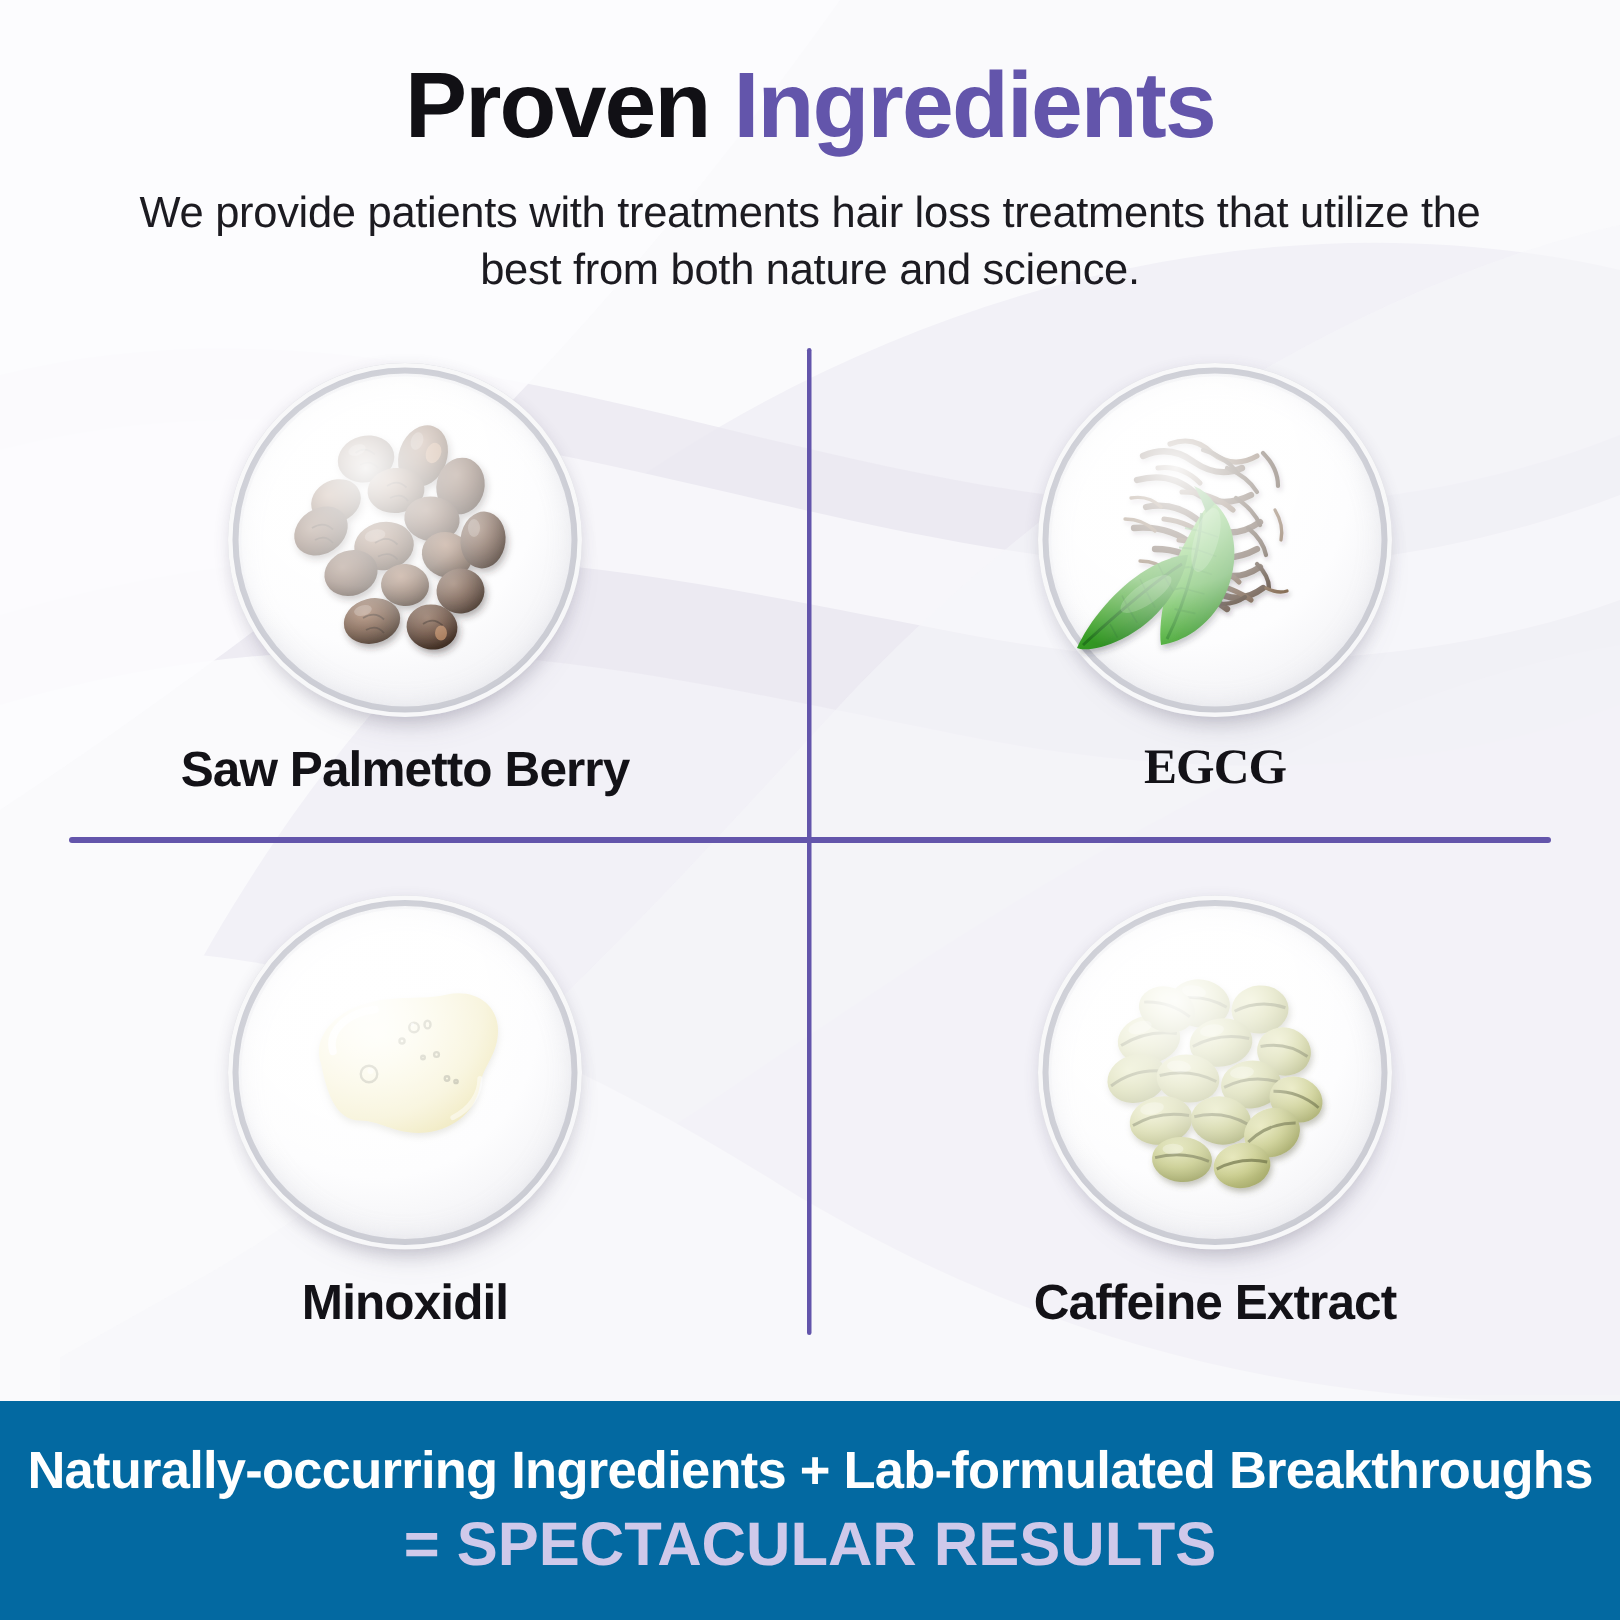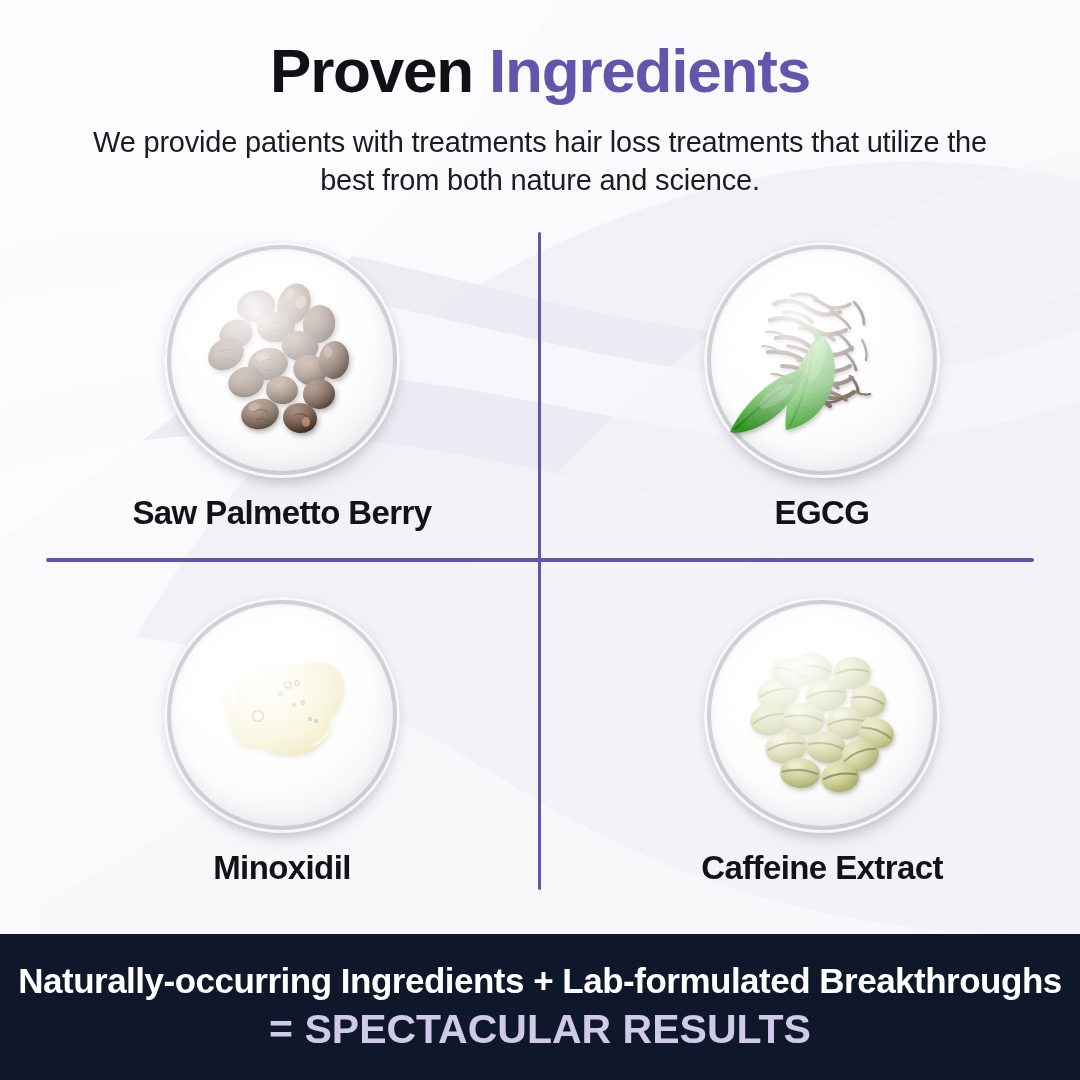--- a/index.html
+++ b/index.html
@@ -45,23 +45,23 @@
     position:absolute;left:46px;top:558px;width:988px;height:4px;
     background:#6355ab;border-radius:2px;
   }
   .divider-v{
     position:absolute;left:538px;top:232px;width:3px;height:658px;
     background:#6355ab;border-radius:2px;
   }
 
   
   .grid{position:absolute;left:0;top:232px;width:1080px;height:700px;}
-  .cell{position:absolute;width:540px;height:350px;margin-left:12px;}
+  .cell{position:absolute;width:540px;height:350px;}
   .cell.c0{left:0;top:0;}
-  .cell.c1{left:540px;top:0;}
+  .cell.c1{left:540px;top:0;font-family:Liberation Serif, serif;}
   .cell.c2{left:0;top:355px;}
   .cell.c3{left:540px;top:355px;}
 
   .dish-wrap{
     position:absolute;left:50%;top:8px;
     transform:translateX(-50%);
     width:244px;height:244px;
   }
   .dish-shadow{
     position:absolute;left:14px;top:22px;width:224px;height:222px;
@@ -110,21 +110,21 @@
   .cell-label{
     position:absolute;left:0;top:262px;width:540px;
     text-align:center;
     font-size:33px;font-weight:bold;color:#131217;
     letter-spacing:-0.6px;
   }
 
   
   .banner{
     position:absolute;left:0;top:934px;width:1080px;height:146px;
-    background:#0f172a;
+    background:#0369a1;
     display:flex;flex-direction:column;
     align-items:center;justify-content:center;
     text-align:center;
   }
   .banner-line1{
     font-size:35px;font-weight:bold;color:#ffffff;
     letter-spacing:-0.5px;line-height:1.15;
   }
   .banner-line2{
     font-size:41px;font-weight:bold;color:#cfc9ea;

